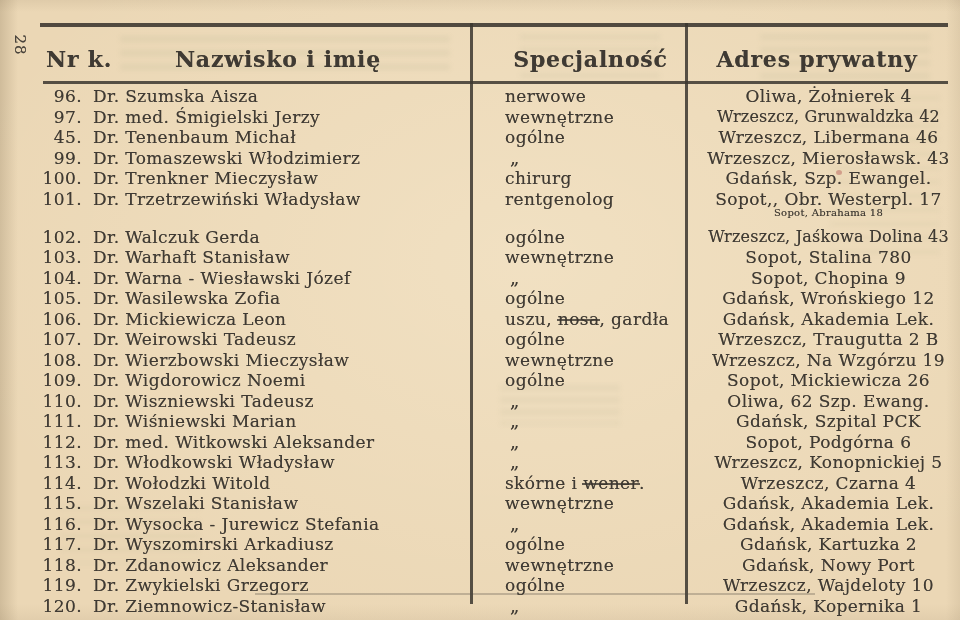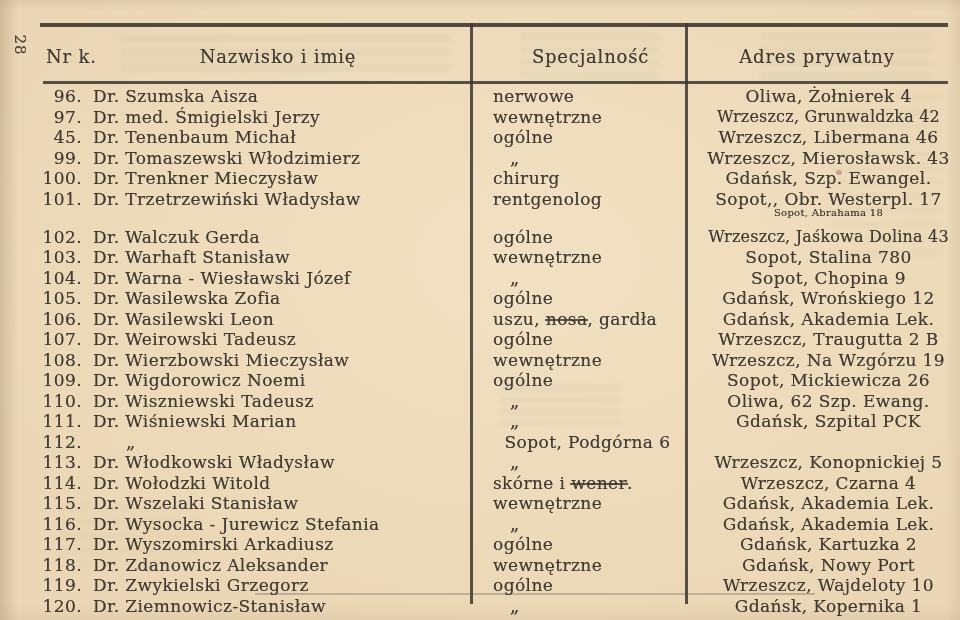--- a/index.html
+++ b/index.html
@@ -47,35 +47,35 @@
   .rule{position:absolute; background:#3b362f;}
   .top-rule{left:40px; top:23px; width:908px; height:4px; opacity:.88;}
   .header-rule{left:43px; top:81px; width:905px; height:2.5px; opacity:.85;}
   .vline{position:absolute; top:23px; height:581px; width:2.6px; background:#3b362f; opacity:.85;}
   .vline-1{left:470px;}
   .vline-2{left:685px;}
   .faint-line{position:absolute; left:255px; top:593px; width:560px; height:1.6px;
       background:#4a443c; opacity:.28;}
 
   
-  .th{position:absolute; top:46px; font-size:18px; letter-spacing:0.8px; white-space:nowrap;}
+  .th{position:absolute; top:46px; font-size:22px; letter-spacing:0.8px; white-space:nowrap;font-weight:bold;}
   .th-num{left:46px;}
   .th-name{left:86px; width:384px; text-align:center;}
   .th-spec{left:483px; width:215px; text-align:center;}
   .th-addr{left:686px; width:262px; text-align:center;}
 
   
   .tbody{position:absolute; left:42px; top:86px; width:910px;}
   .tr{display:grid; grid-template-columns:44px 384px 216px 266px;
       height:20.5px; line-height:20.5px; font-size:17px; letter-spacing:0.4px; white-space:nowrap;}
   .tr.tall{height:38px;}
   .td{overflow:visible;}
   .td.num{text-align:right; padding-right:4px;}
   .td.name{padding-left:7px;}
-  .td.spec{padding-left:23px;}
+  .td.spec{padding-left:35px;}
   .td.spec.ditto{padding-left:40px; font-size:18px;}
   .td.addr{padding-left:19px;text-align:center;}
   .addr-main{height:20.5px; line-height:20.5px;}
   .addr-main.small, .td.addr.small .addr-main{font-size:16px; letter-spacing:0.2px;}
   .addr2{font-size:10px; line-height:12px; letter-spacing:0.3px; margin-top:-2px;}
   .strike{position:relative;}
   .strike::after{content:""; position:absolute; left:-1px; right:-1px; top:54%; height:1.6px;
       background:#3b362f; opacity:.8;}
 </style>
 </head>
@@ -190,21 +190,21 @@
     <div class="td num ink">105.</div>
     <div class="td name ink">Dr. Wasilewska Zofia</div>
     <div class="td spec ink">ogólne</div>
     <div class="td addr ink">
       <div class="addr-main">Gdańsk, Wrońskiego 12</div>
     </div>
   </div>
 
   <div class="tr">
     <div class="td num ink">106.</div>
-    <div class="td name ink">Dr. Wasilewski Leon</div>
+    <div class="td name ink">Dr. Mickiewicza Leon</div>
     <div class="td spec ink">uszu, <span class="strike">nosa</span>, gardła</div>
     <div class="td addr ink">
       <div class="addr-main">Gdańsk, Akademia Lek.</div>
     </div>
   </div>
 
   <div class="tr">
     <div class="td num ink">107.</div>
     <div class="td name ink">Dr. Weirowski Tadeusz</div>
     <div class="td spec ink">ogólne</div>
@@ -244,20 +244,21 @@
     <div class="td num ink">111.</div>
     <div class="td name ink">Dr. Wiśniewski Marian</div>
     <div class="td spec ink ditto">„</div>
     <div class="td addr ink">
       <div class="addr-main">Gdańsk, Szpital PCK</div>
     </div>
   </div>
 
   <div class="tr">
     <div class="td num ink">112.</div>
+    <div class="td name ink">Dr. med. Witkowski Aleksander</div>
     <div class="td spec ink ditto">„</div>
     <div class="td addr ink">
       <div class="addr-main">Sopot, Podgórna 6</div>
     </div>
   </div>
 
   <div class="tr">
     <div class="td num ink">113.</div>
     <div class="td name ink">Dr. Włodkowski Władysław</div>
     <div class="td spec ink ditto">„</div>

